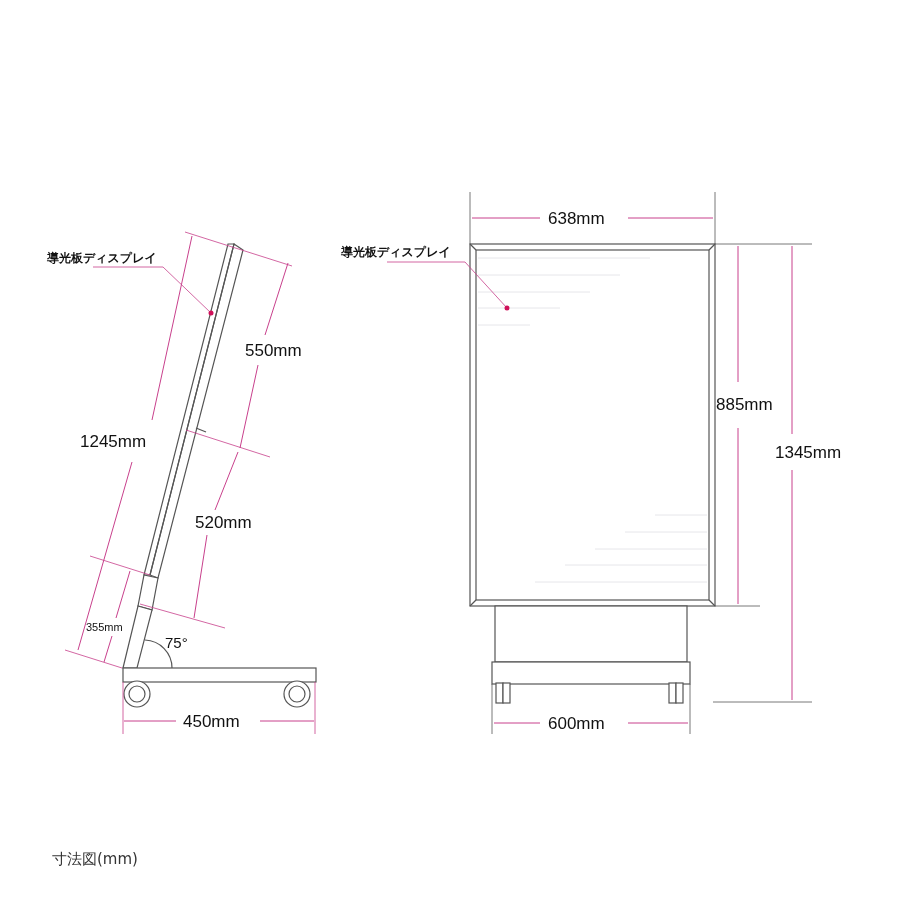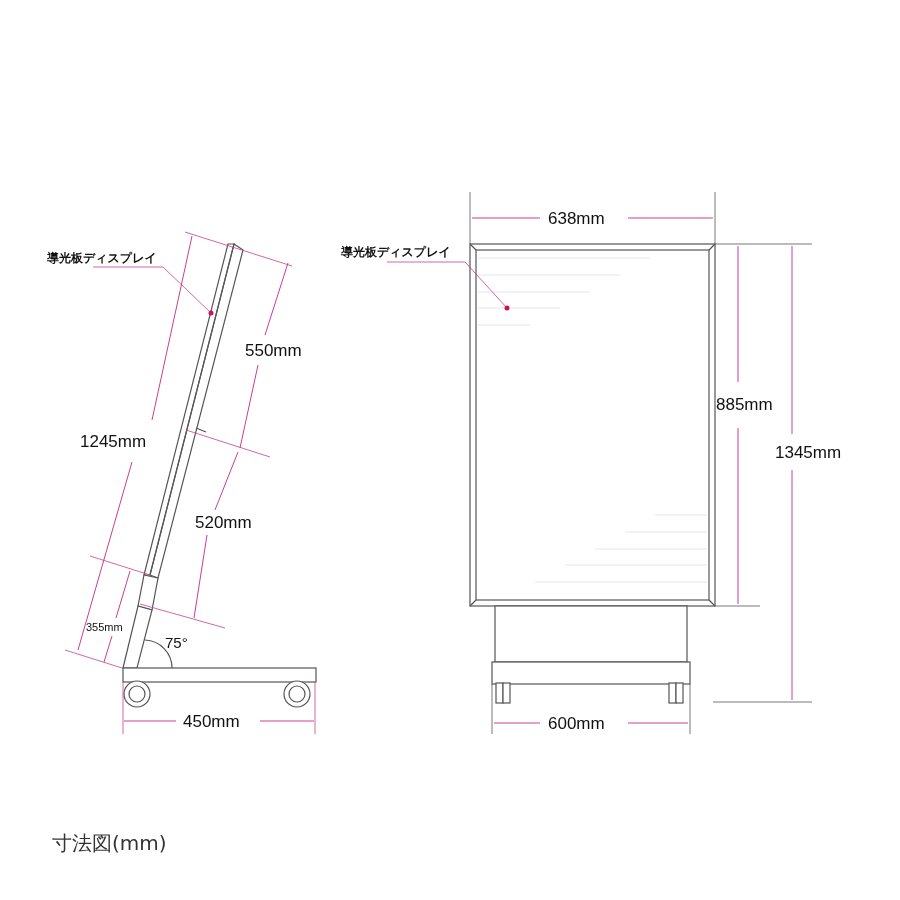--- a/index.html
+++ b/index.html
@@ -1,21 +1,21 @@
 <!DOCTYPE html>
 <html><head>
 <meta charset="utf-8">
 <style>
   html, body { margin:0; padding:0; background:#ffffff; }
   body { width:900px; height:900px; position:relative; overflow:hidden; font-family:"Liberation Sans", sans-serif; }
   svg { position:absolute; left:0; top:0; }
   .dim-label { font-family:"Liberation Sans", sans-serif; font-size:17px; fill:#111; }
   .dim-small { font-family:"Liberation Sans", sans-serif; font-size:11px; fill:#111; }
   .callout { font-family:"DejaVu Sans", sans-serif; font-size:12px; font-weight:bold; fill:#111; }
-  .caption { position:absolute; left:52px; top:830px; font-family:"DejaVu Sans", sans-serif; font-size:20px; color:#333;text-align:right; }
+  .caption { position:absolute; left:52px; top:850px; font-family:"DejaVu Sans", sans-serif; font-size:15px; color:#333;text-align:right; }
   .obj { stroke:#555; stroke-width:1.2; fill:none; }
   .objfill { stroke:#555; stroke-width:1.2; fill:#fff; }
   .dim { stroke:#c8408c; stroke-width:1; fill:none; }
   .ext { stroke:#c8408c; stroke-width:0.8; fill:none; }
   .ghost { stroke:#e6e6ea; stroke-width:1; }
 </style>
 </head>
 <body>
 
 <svg width="900" height="900" viewBox="0 0 900 900">

